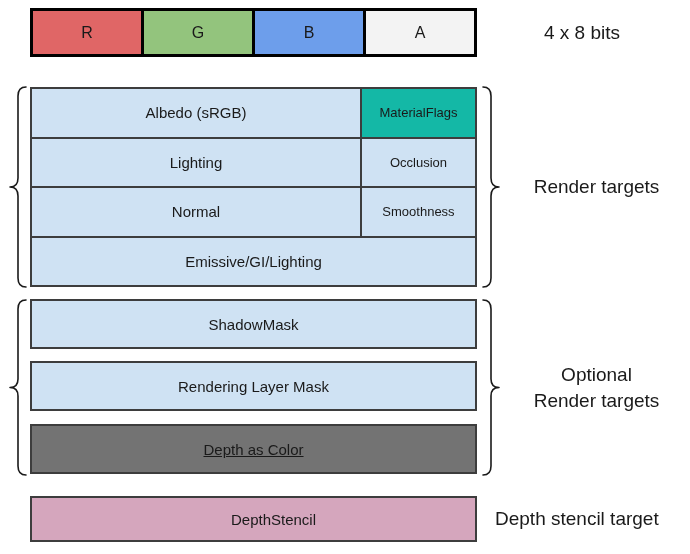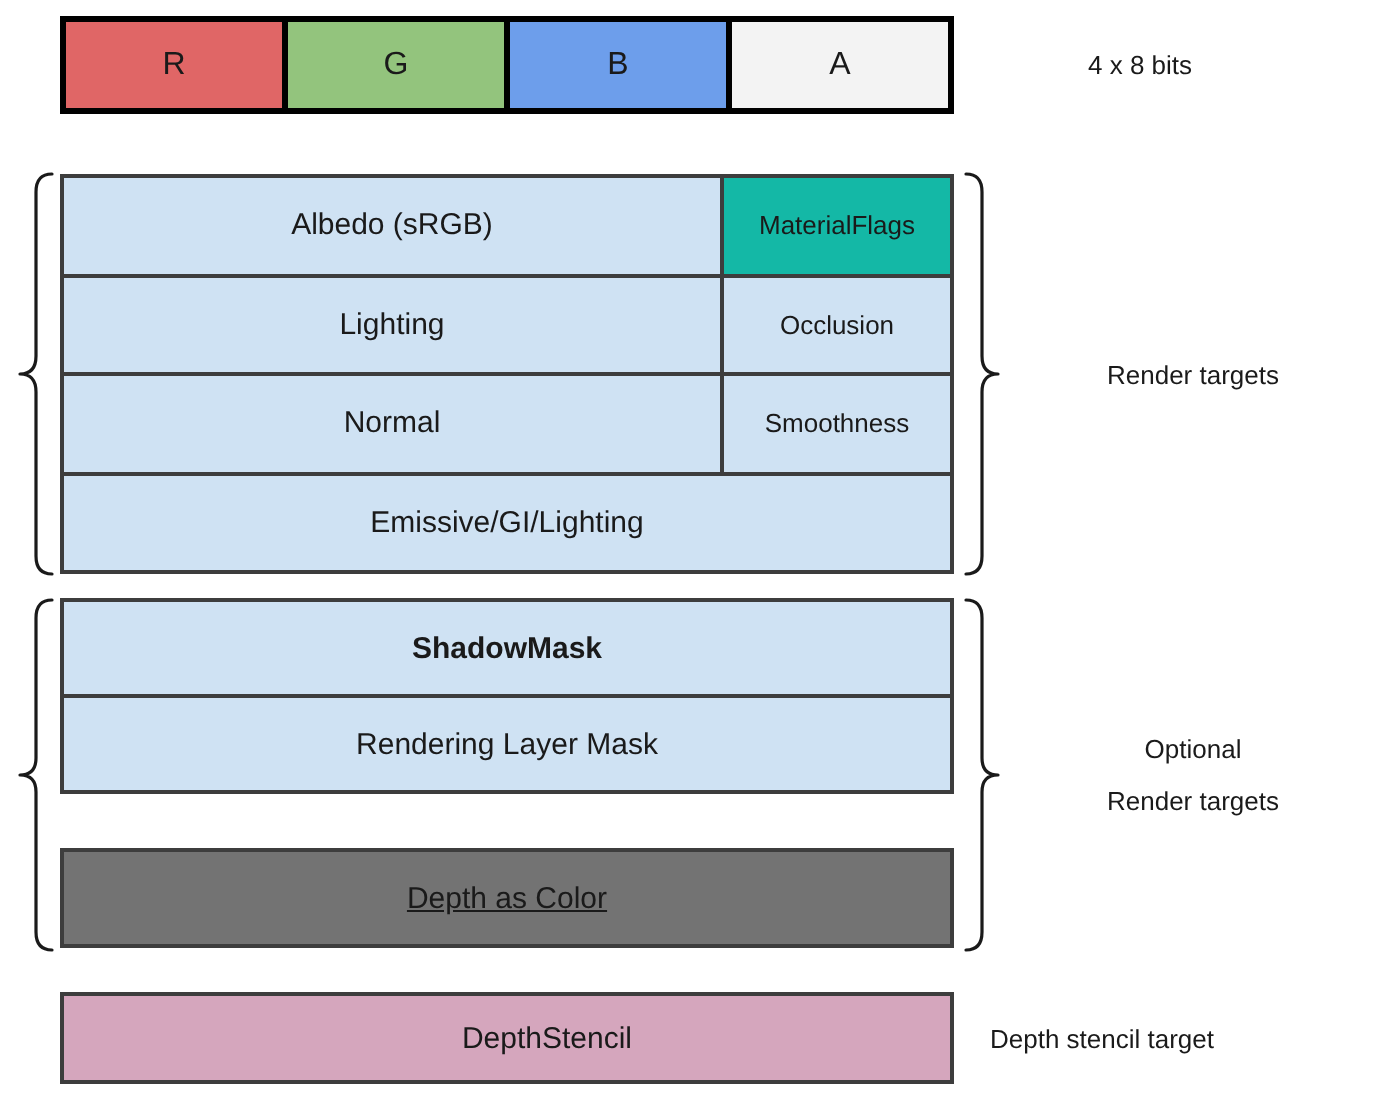--- a/index.html
+++ b/index.html
@@ -23,21 +23,21 @@
     flex: 1;
     display: flex; align-items: center; justify-content: center;
     font-size: 16px;
     border-right: 3px solid #000000;
   }
   .bits-cell:last-child { border-right: none; }
 
   .side-note {
     position: absolute;
     display: flex; align-items: center;
-    font-size: 13px;
+    font-size: 19px;
     white-space: nowrap;
   }
   .note-bits   { left: 544px; top: 8px;   height: 49px; }
   .note-rt     { left: 503px; top: 85px;  height: 204px; width: 187px; justify-content: center; }
   .note-opt    { left: 503px; top: 298px; height: 179px; width: 187px; justify-content: center;
                  flex-direction: column; text-align: center; line-height: 26px; }
   .note-depth  { left: 495px; top: 496px; height: 46px; }
 
   
   .rt-table {
@@ -63,21 +63,21 @@
 
   
   .bar-box {
     position: absolute; left: 30px;
     width: 447px; height: 50px;
     border: 2px solid #3d3d3d;
     display: flex; align-items: center; justify-content: center;
     font-size: 15px;
   }
   .opt-1 { top: 299px; }
-  .opt-2 { top: 347px; }
+  .opt-2 { top: 361px; }
   .opt-3 { top: 424px; }
   .depth-box { top: 496px; height: 46px; padding-left: 40px; }
 
   
   .brace { position: absolute; }
   .brace path {
     fill: none;
     stroke: #1a1a1a;
     stroke-width: 1.6;
     stroke-linecap: round;
@@ -120,21 +120,21 @@
   </div>
 
   <svg class="brace brace-l1" width="20" height="204" viewBox="0 0 20 204">
     <path d="M 18 2 Q 10 2 10 11 L 10 93 Q 10 102 2 102 Q 10 102 10 111 L 10 193 Q 10 202 18 202"></path>
   </svg>
   <svg class="brace brace-r1" width="20" height="204" viewBox="0 0 20 204">
     <path d="M 2 2 Q 10 2 10 11 L 10 93 Q 10 102 18 102 Q 10 102 10 111 L 10 193 Q 10 202 2 202"></path>
   </svg>
   <div class="side-note note-rt">Render targets</div>
 
-  <div class="bar-box opt-1" style="background: rgb(207, 226, 243); font-weight: bold;">ShadowMask</div>
+  <div class="bar-box opt-1" style="background: rgb(207, 226, 243);">ShadowMask</div>
   <div class="bar-box opt-2" style="background: rgb(207, 226, 243);">Rendering Layer Mask</div>
   <div class="bar-box opt-3" style="background: #737373; text-decoration: underline;">Depth as Color</div>
 
   <svg class="brace brace-l2" width="20" height="179" viewBox="0 0 20 179">
     <path d="M 18 2 Q 10 2 10 11 L 10 81 Q 10 89.5 2 89.5 Q 10 89.5 10 98 L 10 168 Q 10 177 18 177"></path>
   </svg>
   <svg class="brace brace-r2" width="20" height="179" viewBox="0 0 20 179">
     <path d="M 2 2 Q 10 2 10 11 L 10 81 Q 10 89.5 18 89.5 Q 10 89.5 10 98 L 10 168 Q 10 177 2 177"></path>
   </svg>
   <div class="side-note note-opt">

